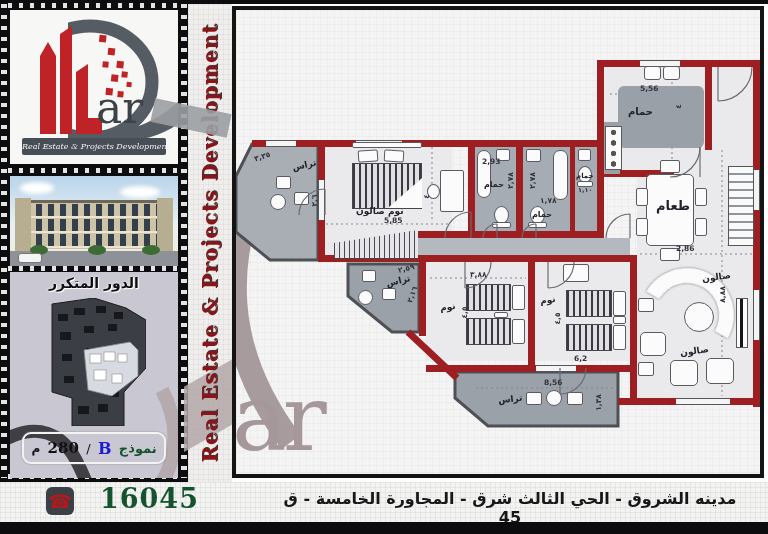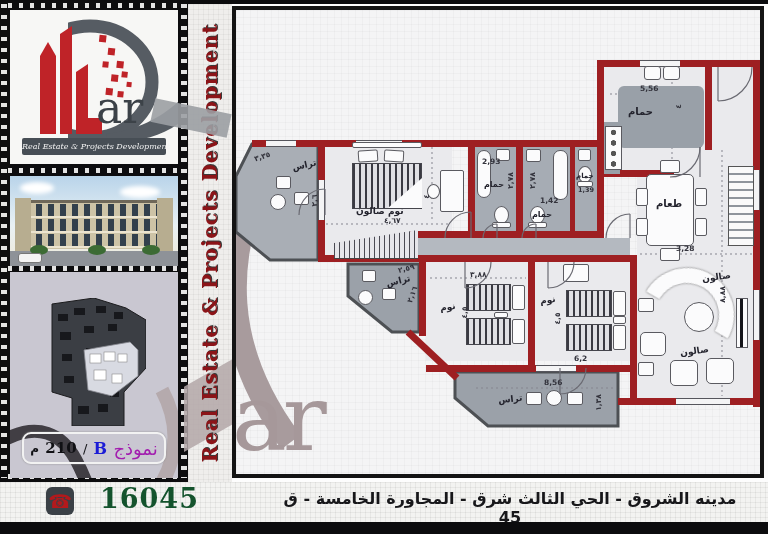--- a/index.html
+++ b/index.html
@@ -25,21 +25,21 @@
   .floorrow{height:12px;margin-top:1px;background:repeating-linear-gradient(90deg,#33404c 0 6px,#cdc3a6 6px 12px);border-bottom:2px solid #ece4cf}
   .wing{position:absolute;top:-5px;width:16px;height:54px;background:#b7ad90}
   #ground{position:absolute;left:0;bottom:0;width:100%;height:15px;background:#8e9298}
   .bush{position:absolute;bottom:11px;width:18px;height:10px;background:#3c6b34;border-radius:50%}
   .car{position:absolute;bottom:3px;width:22px;height:8px;background:#f4f4f4;border-radius:3px;border:1px solid #777}
   #panel-site{top:272px;height:206px;background:#c9c7d1}
   #site-title{position:absolute;left:0;top:3px;width:100%;text-align:center;font-weight:700;font-size:14px;color:#0e0e12;
     direction:rtl;text-shadow:0 0 3px #fff,1px 1px 0 #fff}
   #model-box{position:absolute;left:12px;top:160px;width:140px;height:28px;border:2px solid #f2f2f2;border-radius:9px;
     display:flex;direction:rtl;align-items:center;justify-content:space-evenly;box-shadow:0 0 2px #888}
-  #model-box .mlabel{font-weight:400;font-size:18px;color:#a21caf}
+  #model-box .mlabel{font-weight:700;font-size:13px;color:#14532d}
   #model-box .mletter{font-family:"DejaVu Serif",serif;font-weight:700;font-size:16px;color:#1b1bd6}
   #model-box .msep{font-size:13px;color:#101014}
   #model-box .marea{font-family:"DejaVu Serif",serif;font-weight:700;font-size:15px;color:#101014}
   #model-box .munit{font-weight:700;font-size:12px;color:#101014}
   
   #vstrip{left:188px;top:4px;width:44px;height:478px;background:#efeeec;
     background-image:linear-gradient(rgba(0,0,0,.04) 1px,transparent 1px),linear-gradient(90deg,rgba(0,0,0,.04) 1px,transparent 1px);background-size:5px 5px}
   #vtext{position:absolute;left:50%;top:50%;transform:translate(-50%,-50%) rotate(-90deg);white-space:nowrap;
     font-family:"DejaVu Serif",serif;font-weight:700;font-size:20px;letter-spacing:1px;color:#8c1418;text-shadow:1px 1px 0 #3a3a3a}
   #vswoosh{position:absolute;left:-4px;top:352px;width:54px;height:96px;background:#b3a7a8;opacity:.85;
@@ -133,20 +133,21 @@
     <div class="bush" style="left:78px"></div>
     <div class="bush" style="left:132px"></div>
     <div class="car" style="left:8px"></div>
   </div>
 
   <div class="panel" id="panel-site">
     <svg class="abs" style="left:0;top:0" width="168" height="206" viewBox="0 0 168 206">
       <path d="M-6,168 C28,150 52,162 66,188 C74,203 80,218 84,236" stroke="#413e44" stroke-width="13" fill="none"></path>
       <path d="M152,118 C168,148 170,182 150,214" stroke="#b3a6a8" stroke-width="14" fill="none" opacity="0.9"></path>
     </svg>
+    <div id="site-title">الدور المتكرر</div>
     <svg class="abs" style="left:30px;top:26px" width="106" height="128" viewBox="0 0 106 128">
       <path d="M12,6 L54,0 L86,10 L106,22 L106,70 L84,94 L84,128 L32,128 L32,100 L12,94 Z" fill="#3b3e44" stroke="#1c1c1e" stroke-width="1"></path>
       <g fill="#17181c">
         <rect x="18" y="16" width="10" height="7"></rect>
           <rect x="34" y="10" width="11" height="7"></rect>
         <rect x="56" y="8" width="10" height="7"></rect>
           <rect x="74" y="14" width="9" height="7"></rect>
         <rect x="20" y="34" width="11" height="8"></rect>
           <rect x="44" y="28" width="10" height="7"></rect>
         <rect x="68" y="26" width="9" height="7"></rect>
@@ -163,21 +164,21 @@
           <rect x="64" y="54" width="11" height="9"></rect>
         <rect x="78" y="56" width="9" height="8"></rect>
           <rect x="54" y="72" width="12" height="10"></rect>
         <rect x="72" y="76" width="10" height="9"></rect>
       </g>
     </svg>
     <div id="model-box">
       <span class="mlabel">نموذج</span>
       <span class="mletter">B</span>
       <span class="msep">/</span>
-      <span class="marea">210</span>
+      <span class="marea">280</span>
       <span class="munit">م</span>
     </div>
   </div>
 </div>
 
 <div class="abs" id="vstrip">
   <div id="vswoosh"></div>
   <div id="vtext">Real Estate &amp; Projects Development</div>
 </div>
 <div class="abs" id="logotail"></div>
@@ -336,35 +337,35 @@
   <div class="furn" style="left:146px;top:278px;width:14px;height:12px"></div>
   <div class="furn round" style="left:122px;top:280px;width:15px;height:15px"></div>
   <div class="furn" style="left:290px;top:382px;width:16px;height:13px"></div>
   <div class="furn round" style="left:310px;top:380px;width:16px;height:16px"></div>
   <div class="furn" style="left:331px;top:382px;width:16px;height:13px"></div>
 
   <span class="lbl" style="left:392px;top:96px;font-size:10px">حمام</span>
   <span class="lbl dim" style="left:404px;top:74px">5,56</span>
   <span class="lbl dim v" style="left:440px;top:92px">٤</span>
   <span class="lbl" style="left:120px;top:196px">نوم صالون</span>
-  <span class="lbl dim" style="left:148px;top:206px">٤,٦٧</span>
+  <span class="lbl dim" style="left:148px;top:206px">5,85</span>
   <span class="lbl dim v" style="left:188px;top:182px">٤</span>
   <span class="lbl" style="left:56px;top:150px;transform:rotate(-12deg)">تراس</span>
   <span class="lbl dim" style="left:18px;top:142px;transform:rotate(-18deg)">٣,٣٥</span>
   <span class="lbl dim v" style="left:72px;top:186px">٢,٦</span>
   <span class="lbl" style="left:248px;top:170px;font-size:8px">حمام</span>
   <span class="lbl dim" style="left:246px;top:147px">2,93</span>
   <span class="lbl dim v" style="left:266px;top:166px">٢,٧٨</span>
   <span class="lbl" style="left:296px;top:200px;font-size:8px">حمام</span>
-  <span class="lbl dim" style="left:304px;top:186px">1,42</span>
+  <span class="lbl dim" style="left:304px;top:186px">١,٧٨</span>
   <span class="lbl dim v" style="left:288px;top:166px">٢,٧٨</span>
   <span class="lbl" style="left:340px;top:162px;font-size:7px">حمام</span>
-  <span class="lbl dim" style="left:342px;top:176px;font-size:6.5px">1,39</span>
-  <span class="lbl" style="left:420px;top:188px;font-size:10px">طعام</span>
-  <span class="lbl dim" style="left:440px;top:234px">3,28</span>
+  <span class="lbl dim" style="left:342px;top:176px;font-size:6.5px">١,١٠</span>
+  <span class="lbl" style="left:420px;top:188px;font-size:13px">طعام</span>
+  <span class="lbl dim" style="left:440px;top:234px">2,86</span>
   <span class="lbl" style="left:466px;top:262px;transform:rotate(-8deg)">صالون</span>
   <span class="lbl dim v" style="left:478px;top:280px">٨,٨٨</span>
   <span class="lbl" style="left:444px;top:336px;transform:rotate(-8deg)">صالون</span>
   <span class="lbl" style="left:204px;top:292px;transform:rotate(-8deg)">نوم</span>
   <span class="lbl dim" style="left:234px;top:260px">٣,٨٨</span>
   <span class="lbl dim v" style="left:222px;top:298px">٤,٥</span>
   <span class="lbl" style="left:304px;top:285px;transform:rotate(-8deg)">نوم</span>
   <span class="lbl dim v" style="left:315px;top:304px">٤,٥</span>
   <span class="lbl dim" style="left:338px;top:344px">6,2</span>
   <span class="lbl" style="left:150px;top:266px;transform:rotate(-14deg)">تراس</span>

